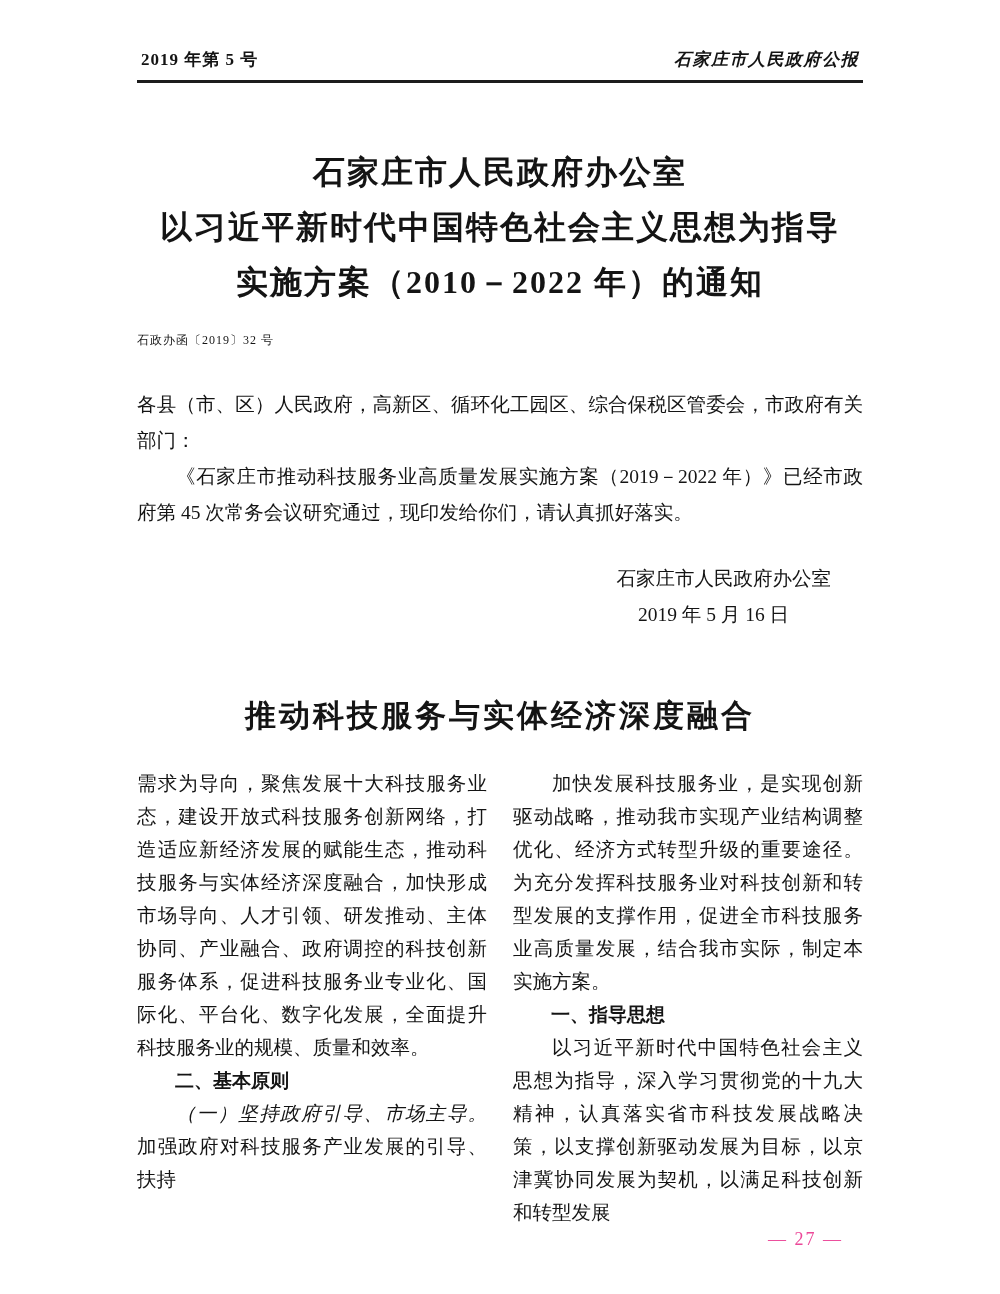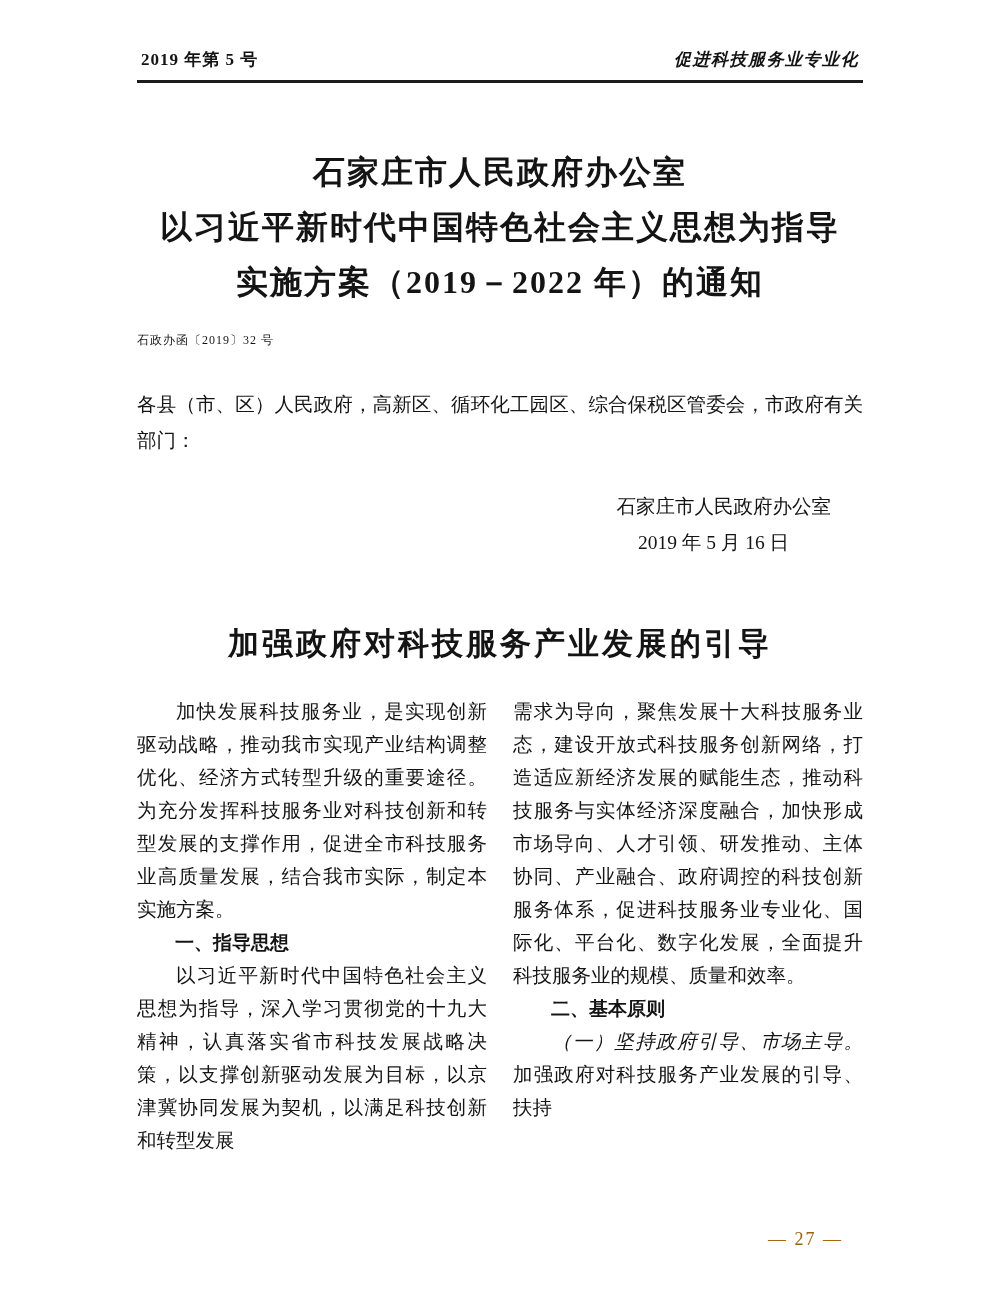--- a/index.html
+++ b/index.html
@@ -109,68 +109,69 @@
   }
   .kai { font-style: italic; }
 
   
   .page-footer {
     position: absolute;
     right: 132px;
     bottom: 48px;
     font-size: 18px;
     letter-spacing: 2px;
-    color: #a16207;
+    color: #ec4899;
   }
 </style>
 </head>
 <body>
 
 <div class="page">
 
   <header class="masthead">
     <span class="issue">2019 年第 5 号</span>
-    <span class="gazette">促进科技服务业专业化</span>
+    <span class="gazette">石家庄市人民政府公报</span>
   </header>
   <div class="mast-rule"></div>
 
   <section>
     <h1 class="notice-title">
       <span class="title-line">石家庄市人民政府办公室</span>
       <span class="title-line">以习近平新时代中国特色社会主义思想为指导</span>
-      <span class="title-line">实施方案（2019－2022 年）的通知</span>
+      <span class="title-line">实施方案（2010－2022 年）的通知</span>
     </h1>
 
     <div class="doc-no">石政办函〔2019〕32 号</div>
 
     <div class="notice-body">
       <p>各县（市、区）人民政府，高新区、循环化工园区、综合保税区管委会，市政府有关部门：</p>
+      <p class="indent">《石家庄市推动科技服务业高质量发展实施方案（2019－2022 年）》已经市政府第 45 次常务会议研究通过，现印发给你们，请认真抓好落实。</p>
     </div>
 
     <div class="signature">
       <div class="sig-org">石家庄市人民政府办公室</div>
       <div class="sig-date">2019 年 5 月 16 日</div>
     </div>
   </section>
 
   <section>
     <h2 class="plan-title">
-      <span class="title-line">加强政府对科技服务产业发展的引导</span>
+      <span class="title-line">推动科技服务与实体经济深度融合</span>
     </h2>
 
     <div class="columns">
       <div class="col">
+        <p>需求为导向，聚焦发展十大科技服务业态，建设开放式科技服务创新网络，打造适应新经济发展的赋能生态，推动科技服务与实体经济深度融合，加快形成市场导向、人才引领、研发推动、主体协同、产业融合、政府调控的科技创新服务体系，促进科技服务业专业化、国际化、平台化、数字化发展，全面提升科技服务业的规模、质量和效率。</p>
+        <p class="sect-heading indent">二、基本原则</p>
+        <p class="indent"><span class="kai">（一）坚持政府引导、市场主导。</span><span>加强政府对科技服务产业发展的引导、扶持</span></p>
+      </div>
+      <div class="col">
         <p class="indent">加快发展科技服务业，是实现创新驱动战略，推动我市实现产业结构调整优化、经济方式转型升级的重要途径。为充分发挥科技服务业对科技创新和转型发展的支撑作用，促进全市科技服务业高质量发展，结合我市实际，制定本实施方案。</p>
         <p class="sect-heading indent">一、指导思想</p>
         <p class="indent">以习近平新时代中国特色社会主义思想为指导，深入学习贯彻党的十九大精神，认真落实省市科技发展战略决策，以支撑创新驱动发展为目标，以京津冀协同发展为契机，以满足科技创新和转型发展</p>
-      </div>
-      <div class="col">
-        <p>需求为导向，聚焦发展十大科技服务业态，建设开放式科技服务创新网络，打造适应新经济发展的赋能生态，推动科技服务与实体经济深度融合，加快形成市场导向、人才引领、研发推动、主体协同、产业融合、政府调控的科技创新服务体系，促进科技服务业专业化、国际化、平台化、数字化发展，全面提升科技服务业的规模、质量和效率。</p>
-        <p class="sect-heading indent">二、基本原则</p>
-        <p class="indent"><span class="kai">（一）坚持政府引导、市场主导。</span><span>加强政府对科技服务产业发展的引导、扶持</span></p>
       </div>
     </div>
   </section>
 
   <footer class="page-footer">
     <span>— 27 —</span>
   </footer>
 
 </div>
 

